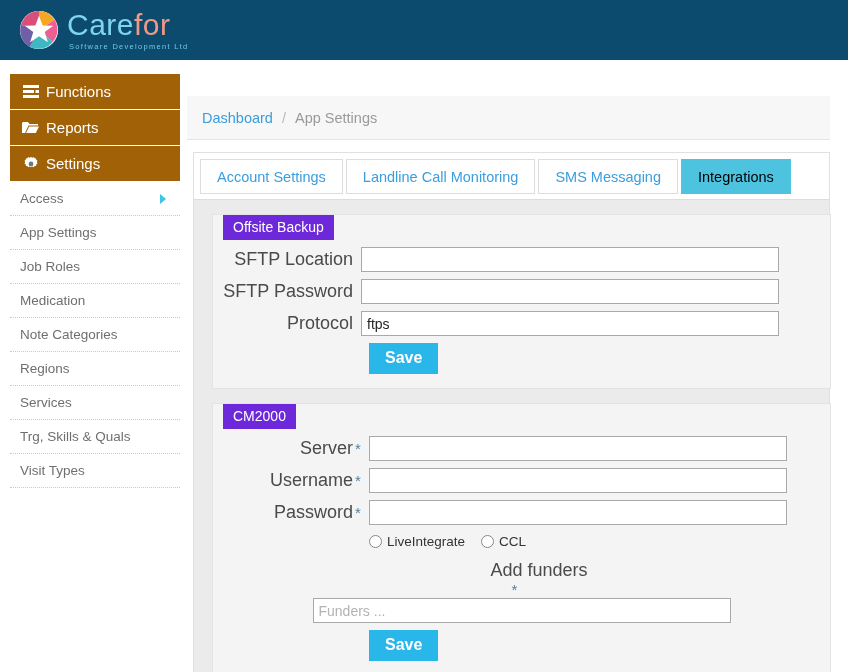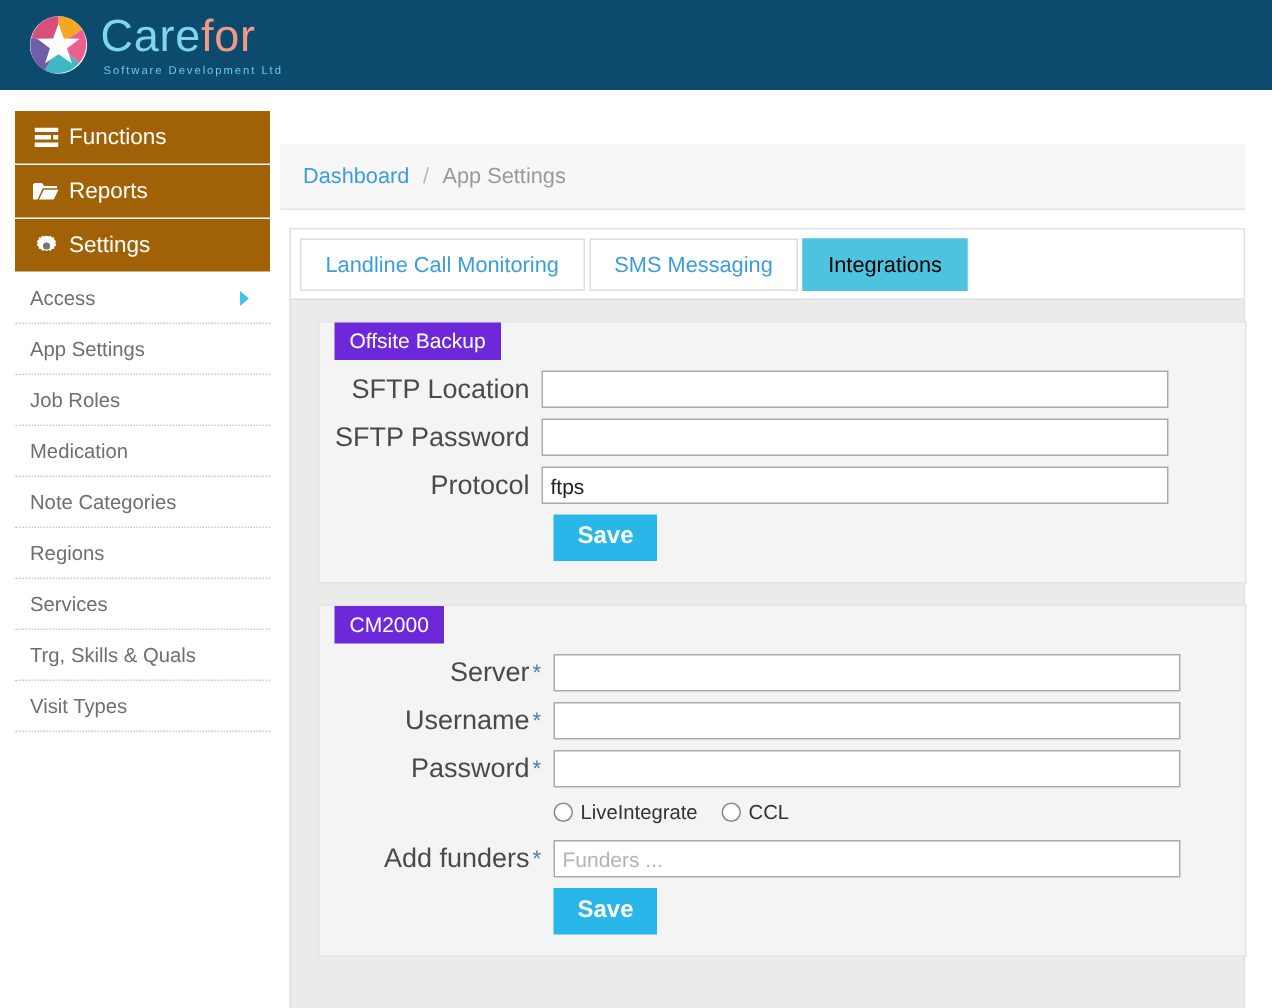--- a/index.html
+++ b/index.html
@@ -303,20 +303,21 @@
 
   <div class="breadcrumb">
     <a>Dashboard</a>
     <span class="sep">/</span>
     <span class="current">App Settings</span>
   </div>
 
   <div class="panel-wrap">
 
     <div class="tabs">
+      <div class="tab">Account Settings</div>
       <div class="tab">Landline Call Monitoring</div>
       <div class="tab">SMS Messaging</div>
       <div class="tab active">Integrations</div>
     </div>
 
     <div class="panel-body">
 
       <div class="section">
         <div class="section-title">Offsite Backup</div>
 
@@ -364,21 +365,21 @@
           <label class="radio-item">
             <span class="radio-circle"></span>
             <span>LiveIntegrate</span>
           </label>
           <label class="radio-item">
             <span class="radio-circle"></span>
             <span>CCL</span>
           </label>
         </div>
 
-        <div class="form-row" style="margin-top:11px;">
+        <div class="form-row" style="margin-top:11px;flex-direction:column;">
           <div class="form-label">Add funders</div>
           <span class="req">*</span>
           <input class="form-input" type="text" placeholder="Funders ..." style="">
         </div>
 
         <button class="btn-save">Save</button>
       </div>
 
     </div>
   </div>

